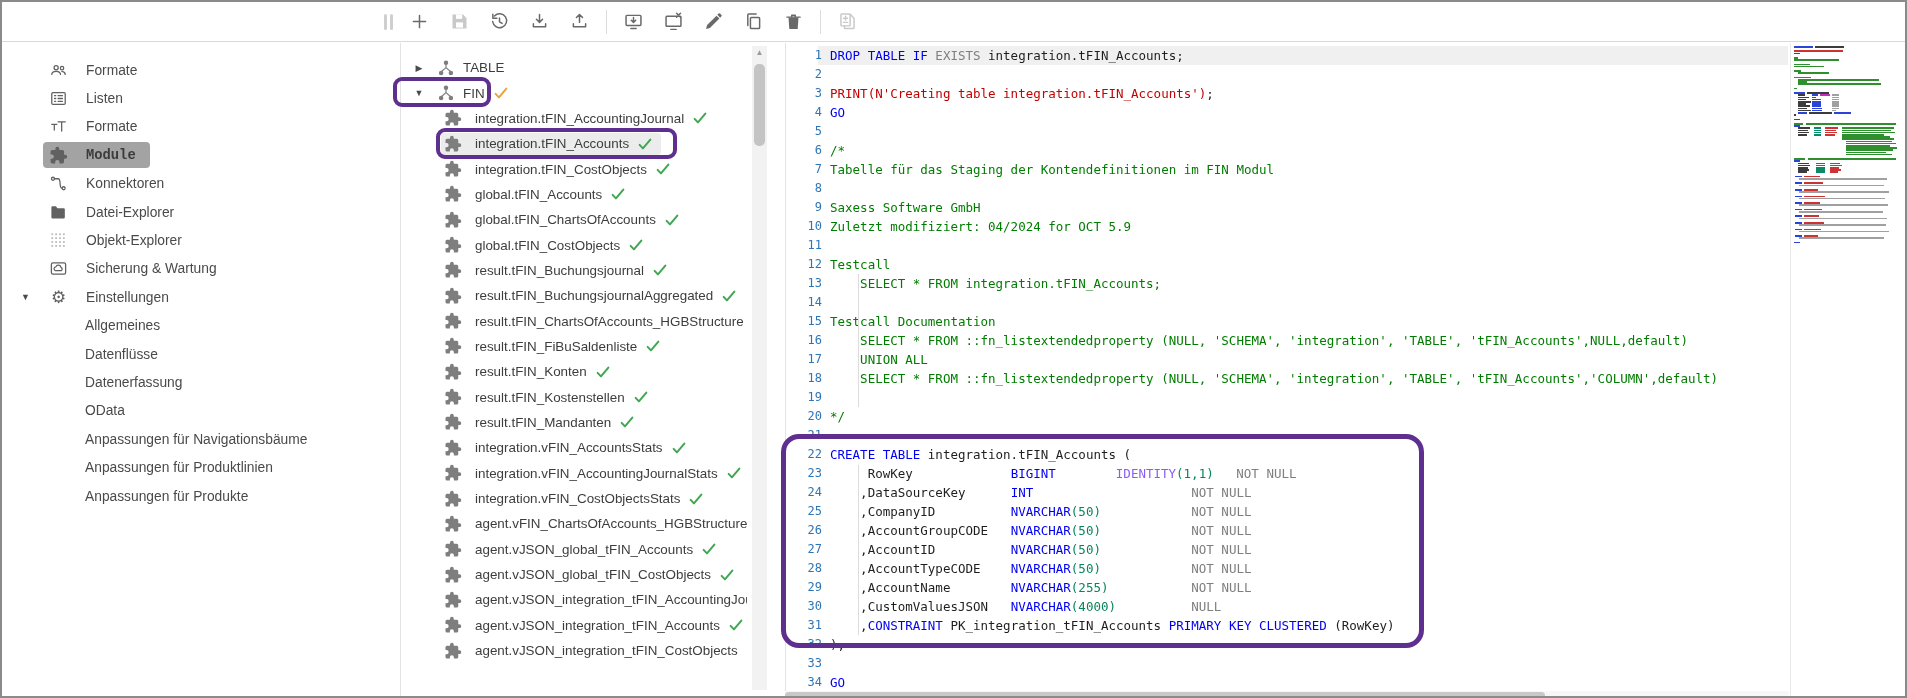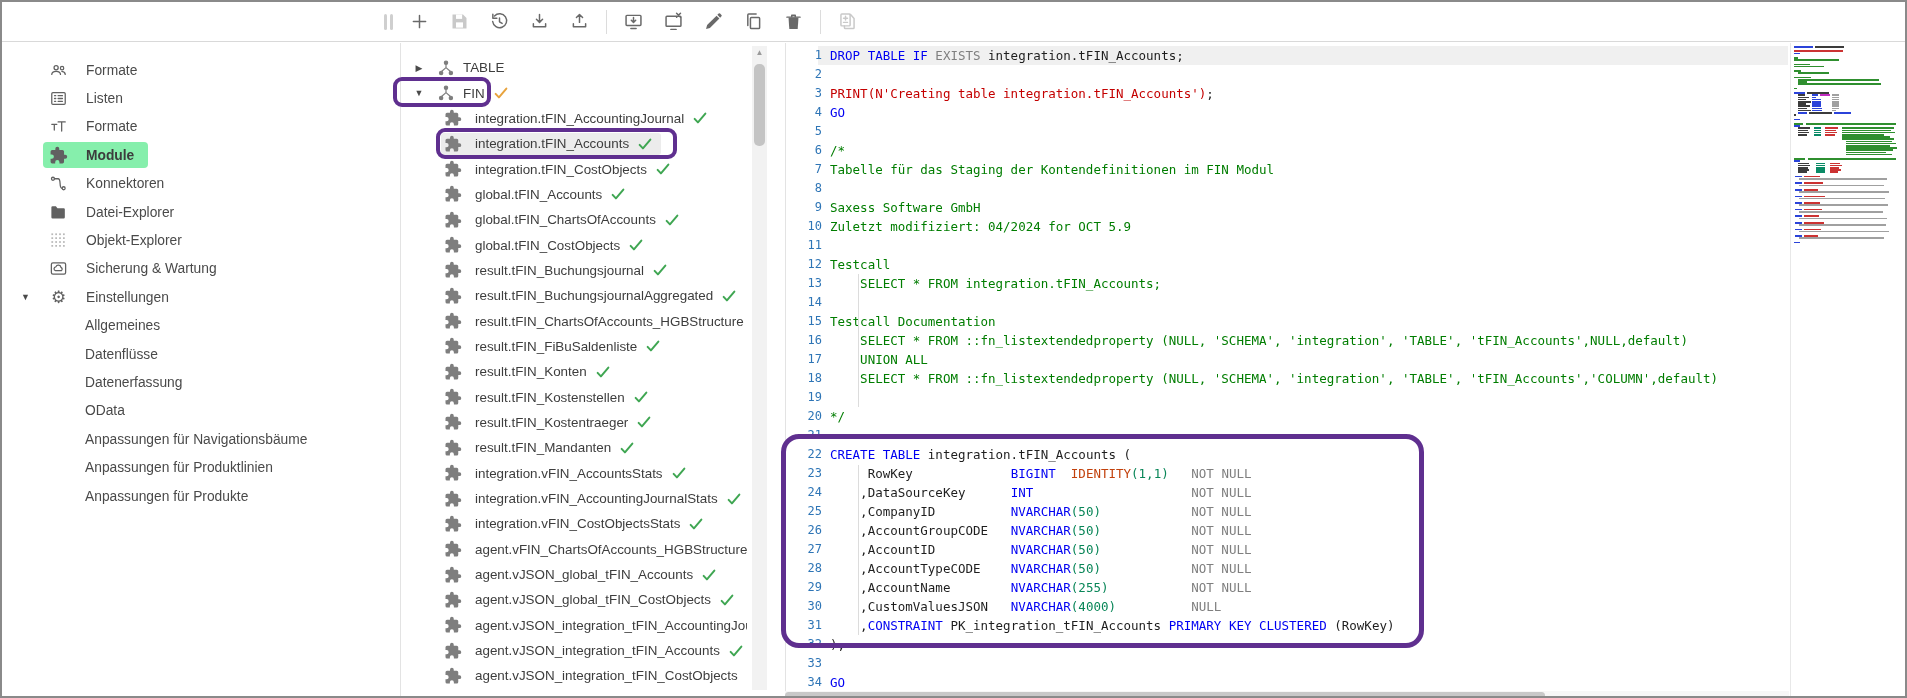--- a/index.html
+++ b/index.html
@@ -21,21 +21,21 @@
   .tb-sep { width:1px; height:24px; background:#dcdcdc; margin-left:13px; }
 
   
   .sidebar { position:absolute; left:0; top:41px; width:398px; bottom:0; background:#fff;
              padding-top:13px; }
   .sb-row { height:28.4px; display:flex; align-items:center; position:relative; cursor:pointer; }
   .sb-exp { position:absolute; left:19px; top:50%; transform:translateY(-50%);
             font-size:9px; color:#4a4a4a; }
   .sb-wrap { margin-left:41px; height:26px; display:flex; align-items:center;
              border-radius:4px; padding:0 14px 0 6px; }
-  .sb-row.sel .sb-wrap { background:#86efac; }
+  .sb-row.sel .sb-wrap { background:#a3a3a3;font-family:Liberation Mono, monospace; }
   .sb-ico { width:19px; height:19px; color:#616161; display:flex; align-items:center; justify-content:center; }
   .sb-ico svg { width:19px; height:19px; stroke:currentColor; fill:none; stroke-width:1.6;
                 stroke-linecap:round; stroke-linejoin:round; }
   .sb-ico.light { color:#b9b9b9; }
   .uni-gear { font-family:"DejaVu Sans",sans-serif; font-size:17px; line-height:1; color:#616161; }
   .sb-lbl { margin-left:18px; font-size:13.8px; color:#4a4a4a; white-space:nowrap; }
   .sb-row.sel .sb-lbl { color:#3c3c3c; font-weight:bold; }
   .sb-row.lvl1 .sb-wrap { margin-left:83px; padding-left:0; }
   .sb-row.lvl1 .sb-lbl { margin-left:0; }
 
@@ -66,21 +66,21 @@
   
   .line-hl { position:absolute; left:816px; top:44px; width:970px; height:19px; background:#f0f0f0; }
   .gutter { position:absolute; left:783px; top:44px; width:37px; text-align:right;
             font:12px/19px "DejaVu Sans Mono", monospace; color:#2e75b6; }
   .code { position:absolute; left:828px; top:44px; font:12.5px/19px "DejaVu Sans Mono", monospace;
           color:#1e1e1e; white-space:pre; }
   .code .kw { color:#0000f2; }
   .code .gy { color:#7f7f7f; }
   .code .st { color:#c40000; }
   .code .cm { color:#007d00; }
-  .code .mg { color:#c2410c; }
+  .code .mg { color:#8b5cf6;margin-left:45px; }
   .code .nm { color:#098658; }
   .ig { position:absolute; left:856px; width:1px; background:#dcdcdc; }
 
   
   .hsb { position:absolute; left:783px; top:689px; width:1004px; height:9px; background:#f7f7f7; }
   .hsb .thumb { position:absolute; left:0; top:1px; width:760px; height:7px;
                 background:#c8c8c8; border-radius:4px; }
 
   
   .minimap { position:absolute; left:1788px; top:41px; width:117px; height:656px;
@@ -510,33 +510,20 @@
         </span>
       </div>
       <div class="tr-row lvl1">
         <span class="tr-wrap">
           <span class="tr-ico">
             <svg viewBox="0 0 24 24">
               <path fill="currentColor" stroke="none" d="M20.5 11H19V7a2 2 0 0 0-2-2h-4V3.5a2.5 2.5 0 0 0-5 0V5H4a2 2 0 0 0-2 2v3.8h1.5a2.7 2.7 0 0 1 0 5.4H2V20a2 2 0 0 0 2 2h3.8v-1.5a2.7 2.7 0 0 1 5.4 0V22H17a2 2 0 0 0 2-2v-4h1.5a2.5 2.5 0 0 0 0-5z"></path>
             </svg>
           </span>
           <span class="tr-lbl">result.tFIN_Kostenstellen</span>
-          <span class="tr-chk"><svg viewBox="0 0 17 17" style="width:16px;height:16px">
-              <path d="M2.8 9.4l3.5 3.7 7.9-9.3" stroke="#3fa652" stroke-width="2.1" fill="none" stroke-linecap="round" stroke-linejoin="round"></path>
-            </svg></span>
-        </span>
-      </div>
-      <div class="tr-row lvl1">
-        <span class="tr-wrap">
-          <span class="tr-ico">
-            <svg viewBox="0 0 24 24">
-              <path fill="currentColor" stroke="none" d="M20.5 11H19V7a2 2 0 0 0-2-2h-4V3.5a2.5 2.5 0 0 0-5 0V5H4a2 2 0 0 0-2 2v3.8h1.5a2.7 2.7 0 0 1 0 5.4H2V20a2 2 0 0 0 2 2h3.8v-1.5a2.7 2.7 0 0 1 5.4 0V22H17a2 2 0 0 0 2-2v-4h1.5a2.5 2.5 0 0 0 0-5z"></path>
-            </svg>
-          </span>
-          <span class="tr-lbl">result.tFIN_Kostentraeger</span>
           <span class="tr-chk"><svg viewBox="0 0 17 17" style="width:16px;height:16px">
               <path d="M2.8 9.4l3.5 3.7 7.9-9.3" stroke="#3fa652" stroke-width="2.1" fill="none" stroke-linecap="round" stroke-linejoin="round"></path>
             </svg></span>
         </span>
       </div>
       <div class="tr-row lvl1">
         <span class="tr-wrap">
           <span class="tr-ico">
             <svg viewBox="0 0 24 24">
               <path fill="currentColor" stroke="none" d="M20.5 11H19V7a2 2 0 0 0-2-2h-4V3.5a2.5 2.5 0 0 0-5 0V5H4a2 2 0 0 0-2 2v3.8h1.5a2.7 2.7 0 0 1 0 5.4H2V20a2 2 0 0 0 2 2h3.8v-1.5a2.7 2.7 0 0 1 5.4 0V22H17a2 2 0 0 0 2-2v-4h1.5a2.5 2.5 0 0 0 0-5z"></path>

